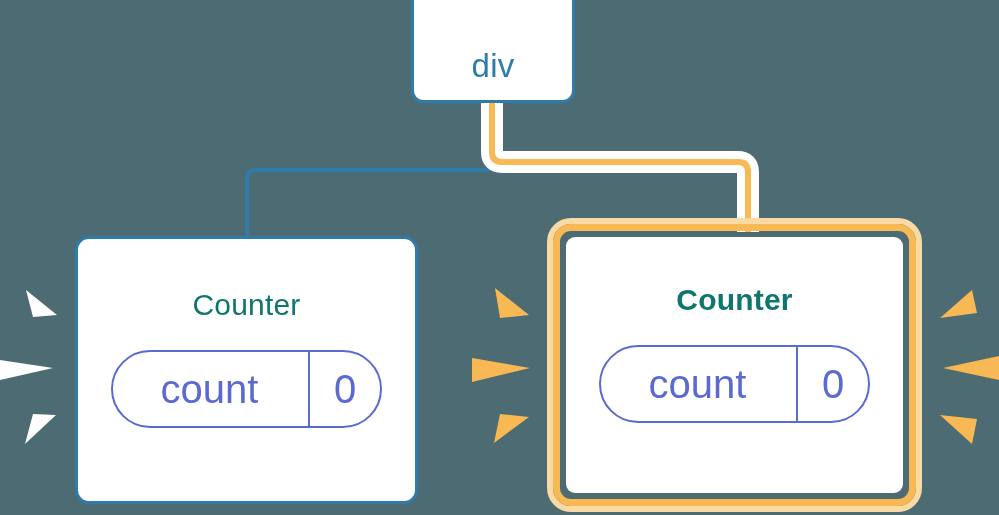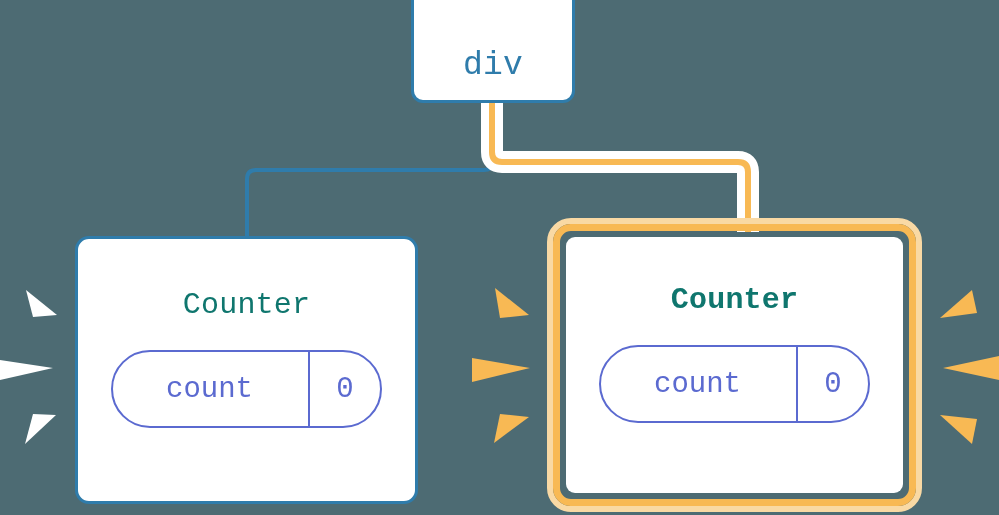--- a/index.html
+++ b/index.html
@@ -11,21 +11,20 @@
     height: 515px;
     overflow: hidden;
     font-family: "Liberation Sans", sans-serif;
     background: #4d6b73;
   }
   #stage {
     position: relative;
     width: 999px;
     height: 515px;
     background: #4d6b73;
-    font-family: Liberation Mono, monospace;
   }
   #wires {
     position: absolute;
     left: 0;
     top: 0;
     width: 999px;
     height: 515px;
     pointer-events: none;
   }
 
@@ -131,21 +130,21 @@
   }
   .node-counter-right .pill {
     margin-top: 30px;
     width: 267px;
   }
   .pill-key, .pill-val {
     display: flex;
     align-items: center;
     justify-content: center;
     color: #5b6ad0;
-    font-size: 29px;
+    font-size: 40px;
     line-height: 1;
   }
   .pill-key {
     flex: 0 0 193px;
     padding-right: 2px;
   }
   .pill-val {
     flex: 1 1 auto;
     border-left: 2px solid #5b6ad0;
   }

